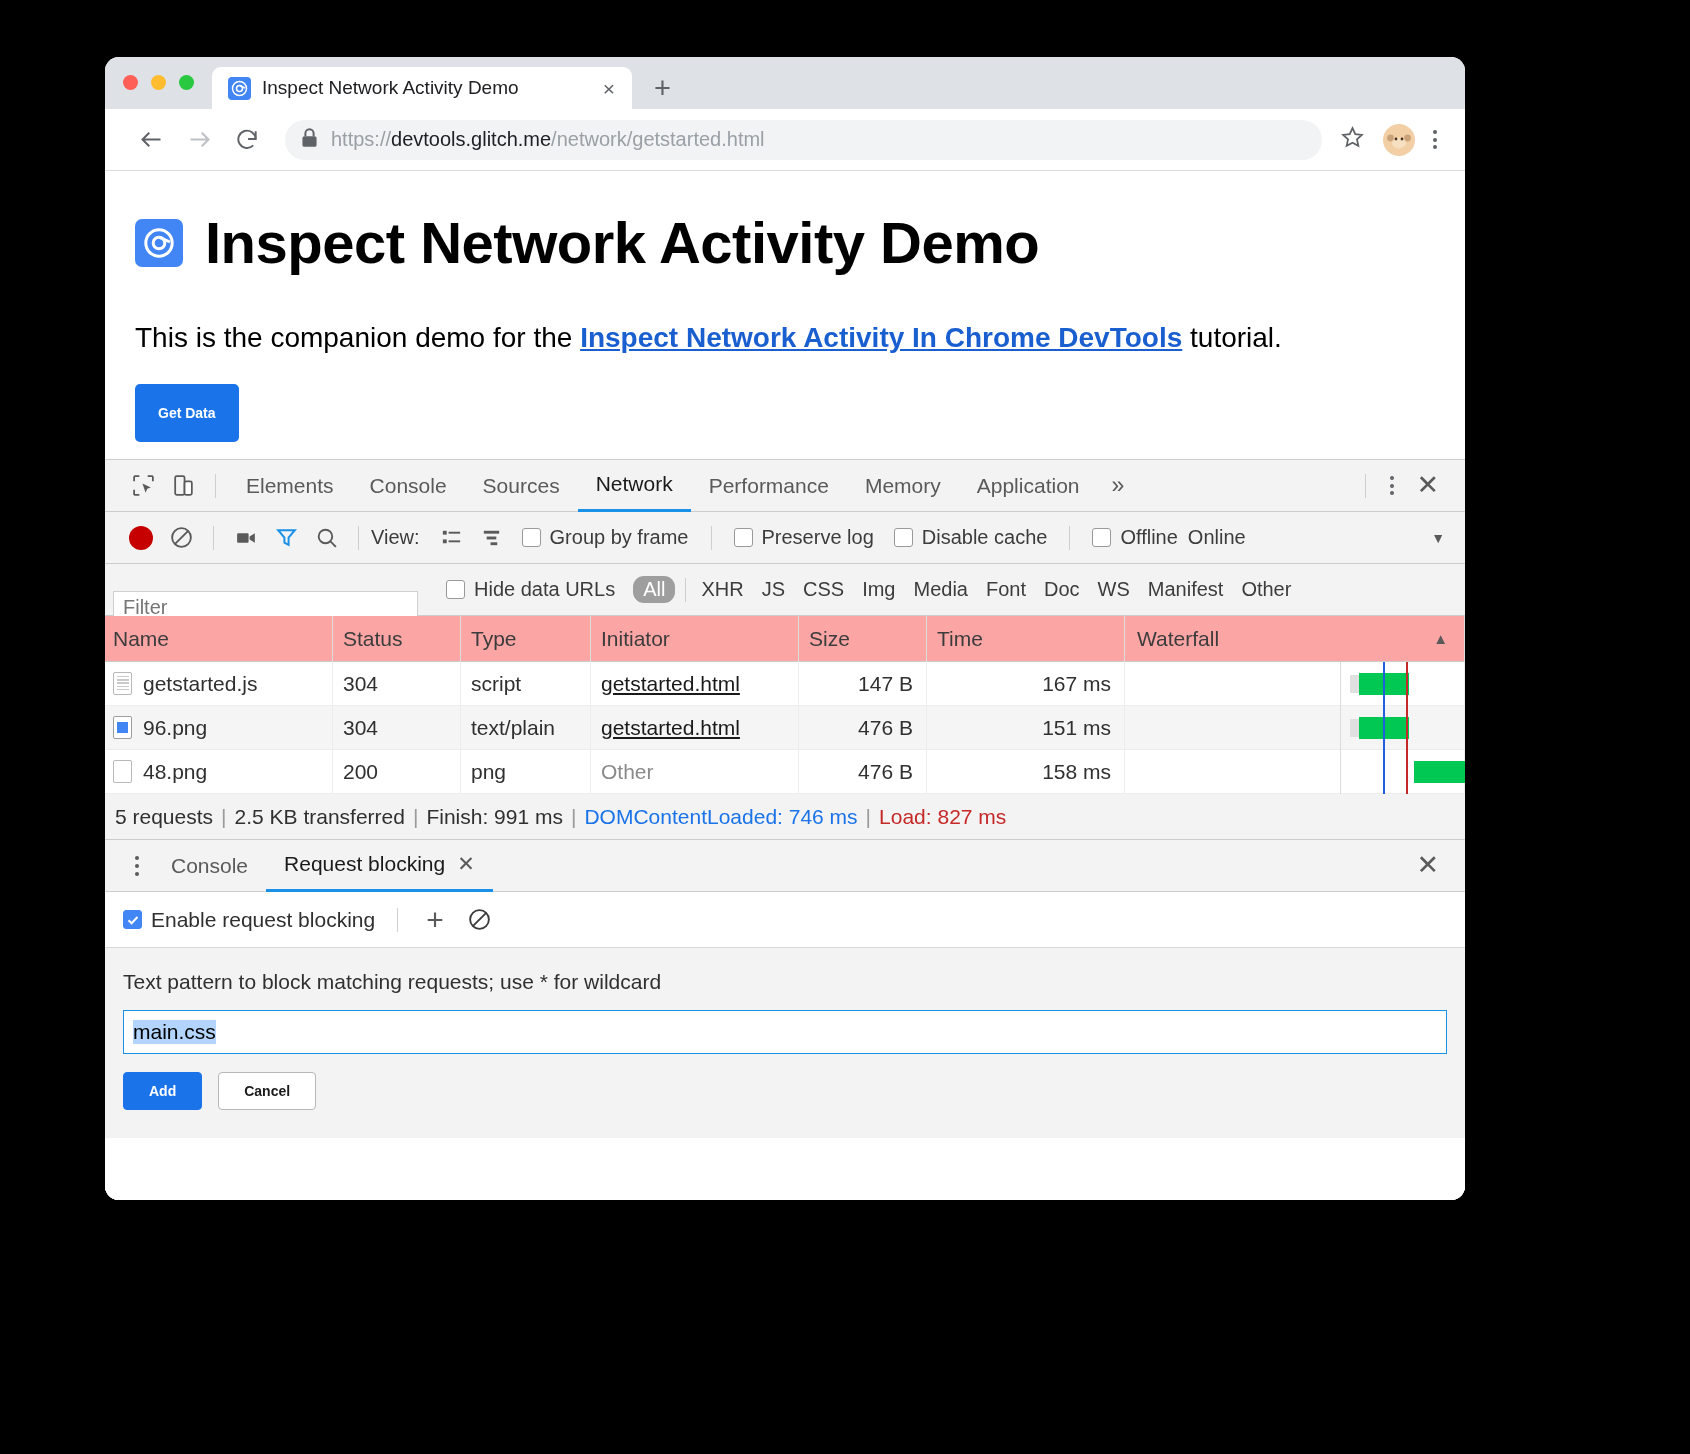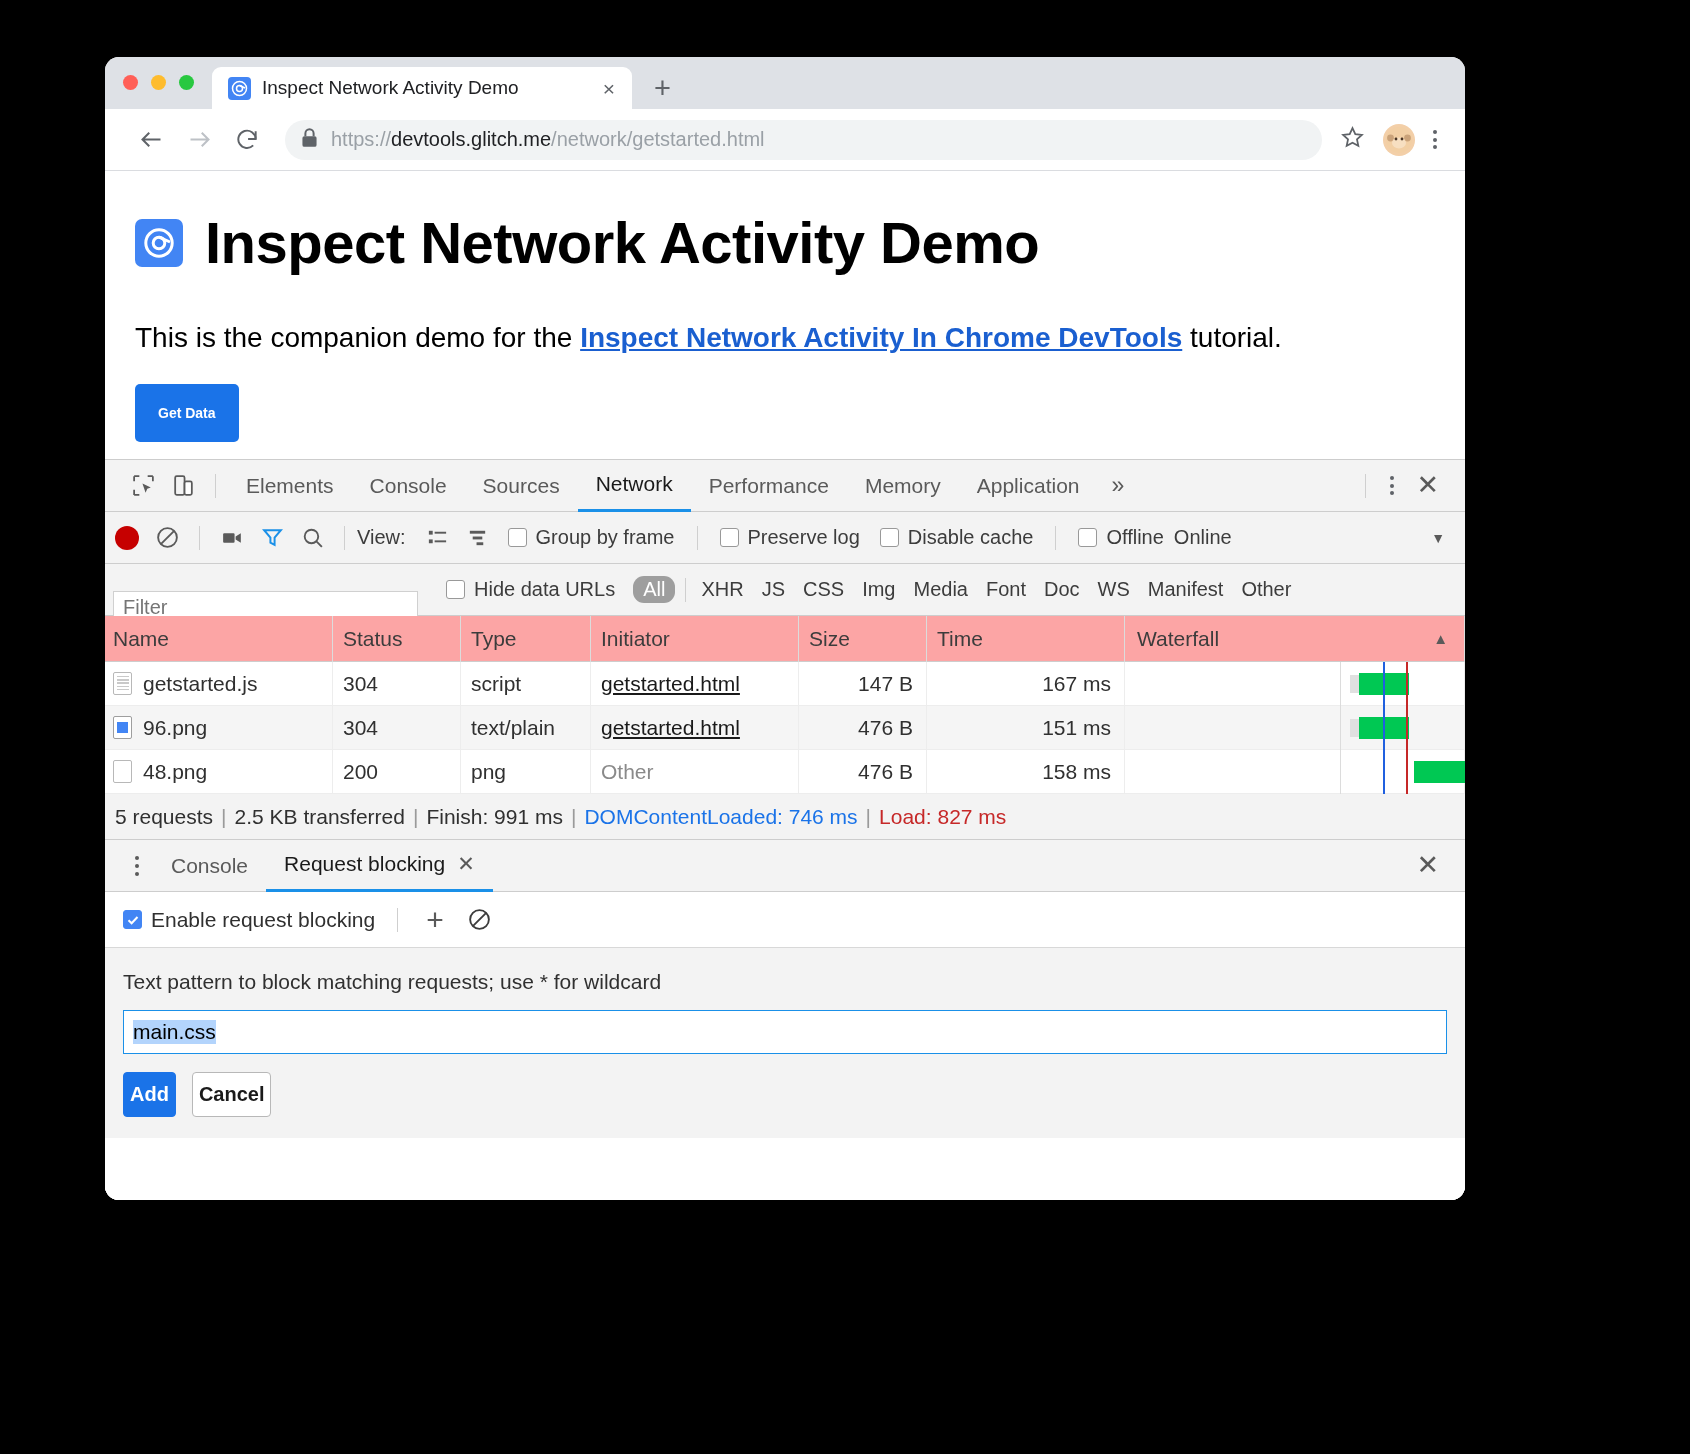--- a/index.html
+++ b/index.html
@@ -153,21 +153,21 @@
   }
   .dt-tab.active { color: #1a1a1a; border-bottom: 3px solid #1a90e8; }
   .dt-more { font-size: 23px; color:#5a5a5a; padding: 0 14px;}
   .dt-right { margin-left:auto; display:flex; align-items:center; padding-right:16px; gap:4px;}
   .close-x { font-size: 27px; color: #5a5a5a; line-height:1; padding: 0 10px; font-weight:300;}
 
   .dt-toolbar {
     height: 52px; background:#f3f3f3;
     display:flex; align-items:center;
     border-bottom:1px solid #cdcdcd;
-    padding-left: 4px;
+    padding-left: 18px;
     flex: 0 0 auto;
     font-size: 20px; color:#3c3c3c;
   }
   .rec-dot { width:24px;height:24px;border-radius:50%;background:#c60000; margin: 0 8px 0 6px;}
   .cb {
     width: 19px; height: 19px; border:1px solid #999; border-radius:3px; background:#fff;
     flex:0 0 auto;
   }
   .cb.checked {
     background:#4285f4; border-color:#4285f4;
@@ -275,21 +275,21 @@
   .block-input {
     margin-top: 16px; width: 100%; height: 44px;
     border: 1px solid #1a90e8; background:#fff;
     font-size: 21px; padding: 0 9px;
     font-family:"Liberation Sans", sans-serif;
     display:flex; align-items:center;
   }
   .sel { background:#b3d4fc; color:#000; }
   .block-buttons { margin-top: 18px; display:flex; gap:16px;}
   .btn {
-    font-size:20px; padding: 10px 6px; border-radius:4px;
+    font-size:14px; padding: 10px 25px; border-radius:4px;
     font-family:"Liberation Sans", sans-serif; font-weight:bold;
   }
   .btn.primary { background:#1a73e8; color:#fff; border:1px solid #1a73e8;}
   .btn.secondary { background:#fff; color:#1a1a1a; border:1px solid #b8b8b8;}
   .block-footer { background:#fff; height: 62px; flex:0 0 auto;}
 </style>
 </head>
 <body>
 
 <div id="root">

